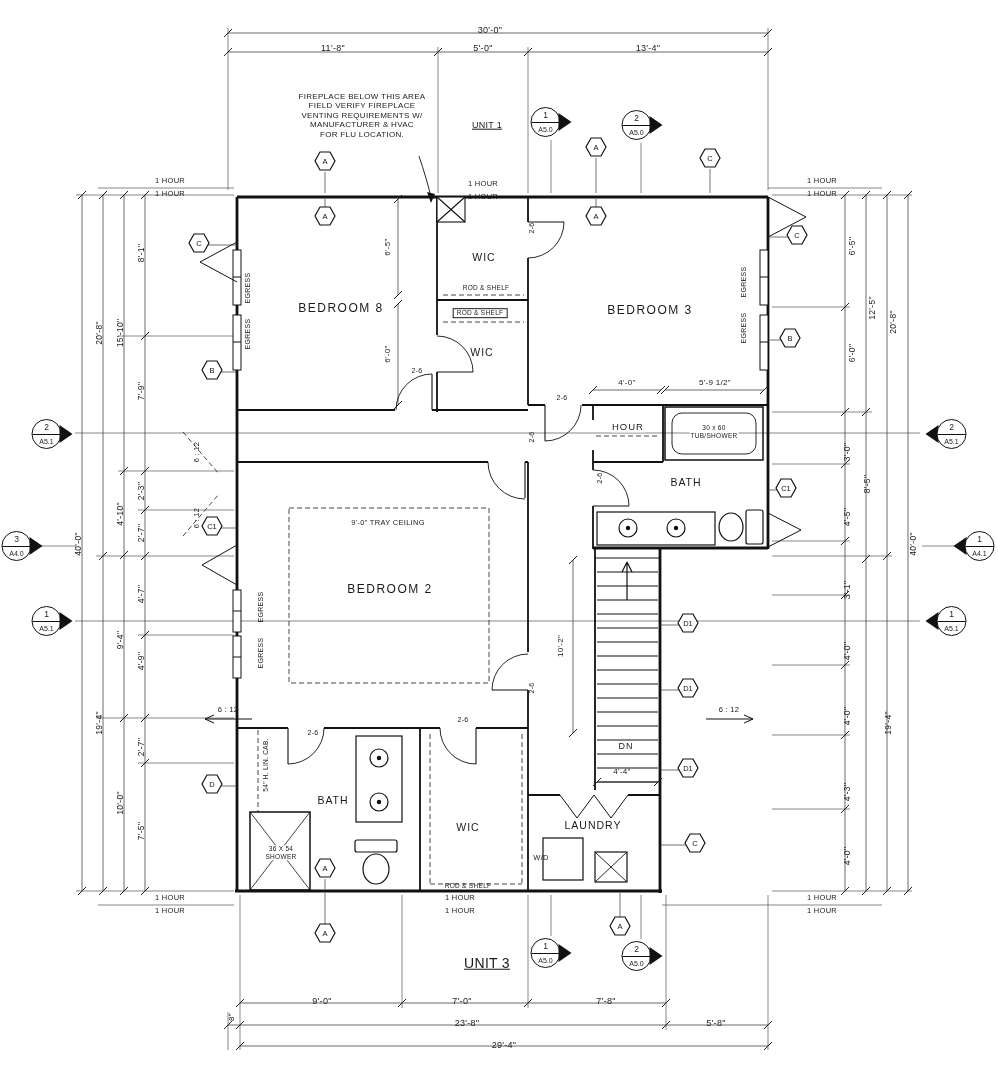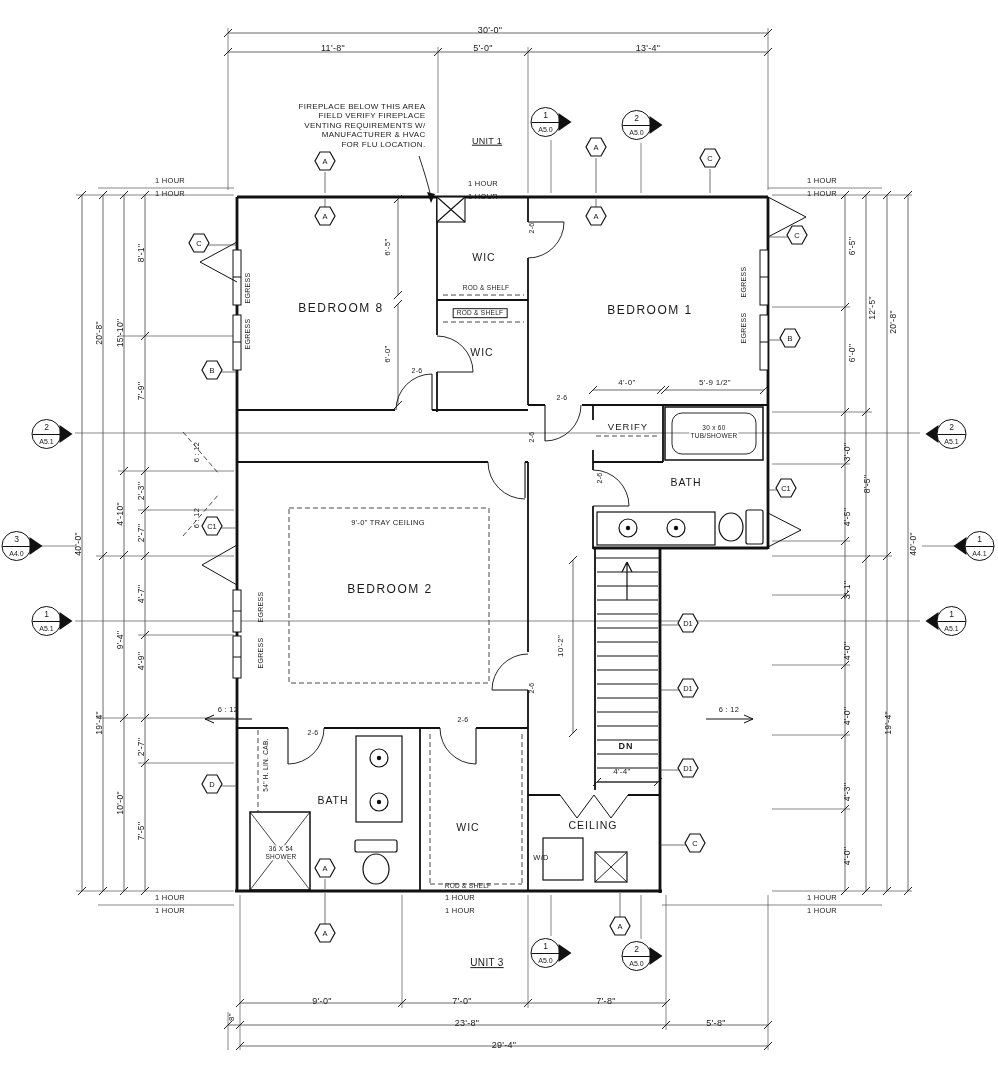--- a/index.html
+++ b/index.html
@@ -174,27 +174,27 @@
                M208,245 H237 M788,237 H768 M221,372 H237 M781,340 H768
                M221,528 H237 M777,490 H768 M221,786 H237
                M679,625 H660 M679,690 H660 M679,770 H660 M686,845 H660
                M325,879 V889 M325,926 V893 M620,919 V893"></path>
     </g>
   </svg>
 <div class="lbl" style="left: 490px; top: 30px; font-size: 9px; letter-spacing: 0.3px; transform: translate(-50%, -50%);">30'-0"</div>
     <div class="lbl" style="left: 333px; top: 48px; font-size: 9px; letter-spacing: 0.3px; transform: translate(-50%, -50%);">11'-8"</div>
     <div class="lbl" style="left: 483px; top: 48px; font-size: 9px; letter-spacing: 0.3px; transform: translate(-50%, -50%);">5'-0"</div>
     <div class="lbl" style="left: 648px; top: 48px; font-size: 9px; letter-spacing: 0.3px; transform: translate(-50%, -50%);">13'-4"</div>
-    <div class="lbl" style="left: 362px; top: 126px; font-size: 8px; letter-spacing: 0.3px; text-align: right; transform: translate(-50%, -50%);">FIREPLACE BELOW THIS AREA
+    <div class="lbl" style="left: 362px; top: 116px; font-size: 8px; letter-spacing: 0.3px; text-align: center; transform: translate(-50%, -50%);">FIREPLACE BELOW THIS AREA
 FIELD VERIFY FIREPLACE
 VENTING REQUIREMENTS W/
 MANUFACTURER &amp; HVAC
 FOR FLU LOCATION.</div>
-    <div class="lbl under" style="left: 487px; top: 125px; font-size: 9px; letter-spacing: 0.3px; transform: translate(-50%, -50%); margin-top: 16px;">UNIT 1</div>
-    <div class="lbl under" style="left: 487px; top: 963px; font-size: 10px; letter-spacing: 0.3px; transform: translate(-50%, -50%);">UNIT 3</div>
+    <div class="lbl under" style="left: 487px; top: 125px; font-size: 9px; letter-spacing: 0.3px; transform: translate(-50%, -50%);">UNIT 1</div>
+    <div class="lbl under" style="left: 487px; top: 963px; font-size: 14px; letter-spacing: 0.3px; transform: translate(-50%, -50%);">UNIT 3</div>
     <div class="lbl" style="left: 170px; top: 181px; font-size: 7.5px; letter-spacing: 0.3px; transform: translate(-50%, -50%);">1 HOUR</div>
     <div class="lbl" style="left: 170px; top: 194px; font-size: 7.5px; letter-spacing: 0.3px; transform: translate(-50%, -50%);">1 HOUR</div>
     <div class="lbl" style="left: 483px; top: 184px; font-size: 7.5px; letter-spacing: 0.3px; transform: translate(-50%, -50%);">1 HOUR</div>
     <div class="lbl" style="left: 483px; top: 197px; font-size: 7.5px; letter-spacing: 0.3px; transform: translate(-50%, -50%);">1 HOUR</div>
     <div class="lbl" style="left: 822px; top: 181px; font-size: 7.5px; letter-spacing: 0.3px; transform: translate(-50%, -50%);">1 HOUR</div>
     <div class="lbl" style="left: 822px; top: 194px; font-size: 7.5px; letter-spacing: 0.3px; transform: translate(-50%, -50%);">1 HOUR</div>
     <div class="lbl" style="left: 170px; top: 898px; font-size: 7.5px; letter-spacing: 0.3px; transform: translate(-50%, -50%);">1 HOUR</div>
     <div class="lbl" style="left: 170px; top: 911px; font-size: 7.5px; letter-spacing: 0.3px; transform: translate(-50%, -50%);">1 HOUR</div>
     <div class="lbl" style="left: 460px; top: 898px; font-size: 7.5px; letter-spacing: 0.3px; transform: translate(-50%, -50%);">1 HOUR</div>
     <div class="lbl" style="left: 460px; top: 911px; font-size: 7.5px; letter-spacing: 0.3px; transform: translate(-50%, -50%);">1 HOUR</div>
@@ -230,34 +230,34 @@
     <div class="lbl" style="left: 847px; top: 792px; font-size: 8.5px; letter-spacing: 0.3px; transform: translate(-50%, -50%) rotate(-90deg);">4'-3"</div>
     <div class="lbl" style="left: 847px; top: 856px; font-size: 8.5px; letter-spacing: 0.3px; transform: translate(-50%, -50%) rotate(-90deg);">4'-0"</div>
     <div class="lbl" style="left: 322px; top: 1001px; font-size: 9px; letter-spacing: 0.3px; transform: translate(-50%, -50%);">9'-0"</div>
     <div class="lbl" style="left: 462px; top: 1001px; font-size: 9px; letter-spacing: 0.3px; transform: translate(-50%, -50%);">7'-0"</div>
     <div class="lbl" style="left: 606px; top: 1001px; font-size: 9px; letter-spacing: 0.3px; transform: translate(-50%, -50%);">7'-8"</div>
     <div class="lbl" style="left: 467px; top: 1023px; font-size: 9px; letter-spacing: 0.3px; transform: translate(-50%, -50%);">23'-8"</div>
     <div class="lbl" style="left: 716px; top: 1023px; font-size: 9px; letter-spacing: 0.3px; transform: translate(-50%, -50%);">5'-8"</div>
     <div class="lbl" style="left: 504px; top: 1045px; font-size: 9px; letter-spacing: 0.3px; transform: translate(-50%, -50%);">29'-4"</div>
     <div class="lbl" style="left: 232px; top: 1017px; font-size: 8px; letter-spacing: 0.3px; transform: translate(-50%, -50%) rotate(-90deg);">8"</div>
     <div class="lbl" style="left: 341px; top: 308px; font-size: 12px; letter-spacing: 1.5px; transform: translate(-50%, -50%);">BEDROOM 8</div>
-    <div class="lbl" style="left: 650px; top: 310px; font-size: 12px; letter-spacing: 1.5px; transform: translate(-50%, -50%);">BEDROOM 1</div>
+    <div class="lbl" style="left: 650px; top: 310px; font-size: 12px; letter-spacing: 1.5px; transform: translate(-50%, -50%);">BEDROOM 3</div>
     <div class="lbl" style="left: 390px; top: 589px; font-size: 12px; letter-spacing: 1.5px; transform: translate(-50%, -50%);">BEDROOM 2</div>
     <div class="lbl" style="left: 484px; top: 257px; font-size: 10.5px; letter-spacing: 1px; transform: translate(-50%, -50%);">WIC</div>
     <div class="lbl" style="left: 482px; top: 352px; font-size: 10.5px; letter-spacing: 1px; transform: translate(-50%, -50%);">WIC</div>
     <div class="lbl" style="left: 468px; top: 827px; font-size: 10.5px; letter-spacing: 1px; transform: translate(-50%, -50%);">WIC</div>
     <div class="lbl" style="left: 486px; top: 288px; font-size: 6.5px; letter-spacing: 0.3px; transform: translate(-50%, -50%);">ROD &amp; SHELF</div>
     <div class="lbl boxed" style="left: 480px; top: 313px; font-size: 6.5px; letter-spacing: 0.3px; transform: translate(-50%, -50%);">ROD &amp; SHELF</div>
     <div class="lbl" style="left: 468px; top: 886px; font-size: 6.5px; letter-spacing: 0.3px; transform: translate(-50%, -50%);">ROD &amp; SHELF</div>
     <div class="lbl" style="left: 686px; top: 482px; font-size: 10.5px; letter-spacing: 1px; transform: translate(-50%, -50%);">BATH</div>
     <div class="lbl" style="left: 333px; top: 800px; font-size: 10.5px; letter-spacing: 1px; transform: translate(-50%, -50%);">BATH</div>
-    <div class="lbl bgw" style="left: 628px; top: 427px; font-size: 9.5px; letter-spacing: 1px; transform: translate(-50%, -50%);">VERIFY</div>
-    <div class="lbl" style="left: 593px; top: 825px; font-size: 10.5px; letter-spacing: 1px; transform: translate(-50%, -50%);">CEILING</div>
+    <div class="lbl bgw" style="left: 628px; top: 427px; font-size: 9.5px; letter-spacing: 1px; transform: translate(-50%, -50%);">HOUR</div>
+    <div class="lbl" style="left: 593px; top: 825px; font-size: 10.5px; letter-spacing: 1px; transform: translate(-50%, -50%);">LAUNDRY</div>
     <div class="lbl" style="left: 541px; top: 858px; font-size: 7.5px; letter-spacing: 0.3px; transform: translate(-50%, -50%);">W/D</div>
-    <div class="lbl" style="left: 626px; top: 746px; font-size: 9px; letter-spacing: 1px; transform: translate(-50%, -50%); font-weight: bold;">DN</div>
+    <div class="lbl" style="left: 626px; top: 746px; font-size: 9px; letter-spacing: 1px; transform: translate(-50%, -50%);">DN</div>
     <div class="lbl bgw" style="left: 714px; top: 432px; font-size: 6.5px; letter-spacing: 0.3px; transform: translate(-50%, -50%);">30 x 60
 TUB/SHOWER</div>
     <div class="lbl bgw" style="left: 281px; top: 853px; font-size: 6.5px; letter-spacing: 0.3px; transform: translate(-50%, -50%);">36 X 54
 SHOWER</div>
     <div class="lbl" style="left: 266px; top: 765px; font-size: 6.5px; letter-spacing: 0.3px; transform: translate(-50%, -50%) rotate(-90deg);">54" H. LIN. CAB.</div>
     <div class="lbl" style="left: 388px; top: 523px; font-size: 7.5px; letter-spacing: 0.3px; transform: translate(-50%, -50%);">9'-0" TRAY CEILING</div>
     <div class="lbl" style="left: 248px; top: 288px; font-size: 7px; letter-spacing: 0.3px; transform: translate(-50%, -50%) rotate(-90deg);">EGRESS</div>
     <div class="lbl" style="left: 248px; top: 334px; font-size: 7px; letter-spacing: 0.3px; transform: translate(-50%, -50%) rotate(-90deg);">EGRESS</div>
     <div class="lbl" style="left: 744px; top: 282px; font-size: 7px; letter-spacing: 0.3px; transform: translate(-50%, -50%) rotate(-90deg);">EGRESS</div>
     <div class="lbl" style="left: 744px; top: 328px; font-size: 7px; letter-spacing: 0.3px; transform: translate(-50%, -50%) rotate(-90deg);">EGRESS</div>

